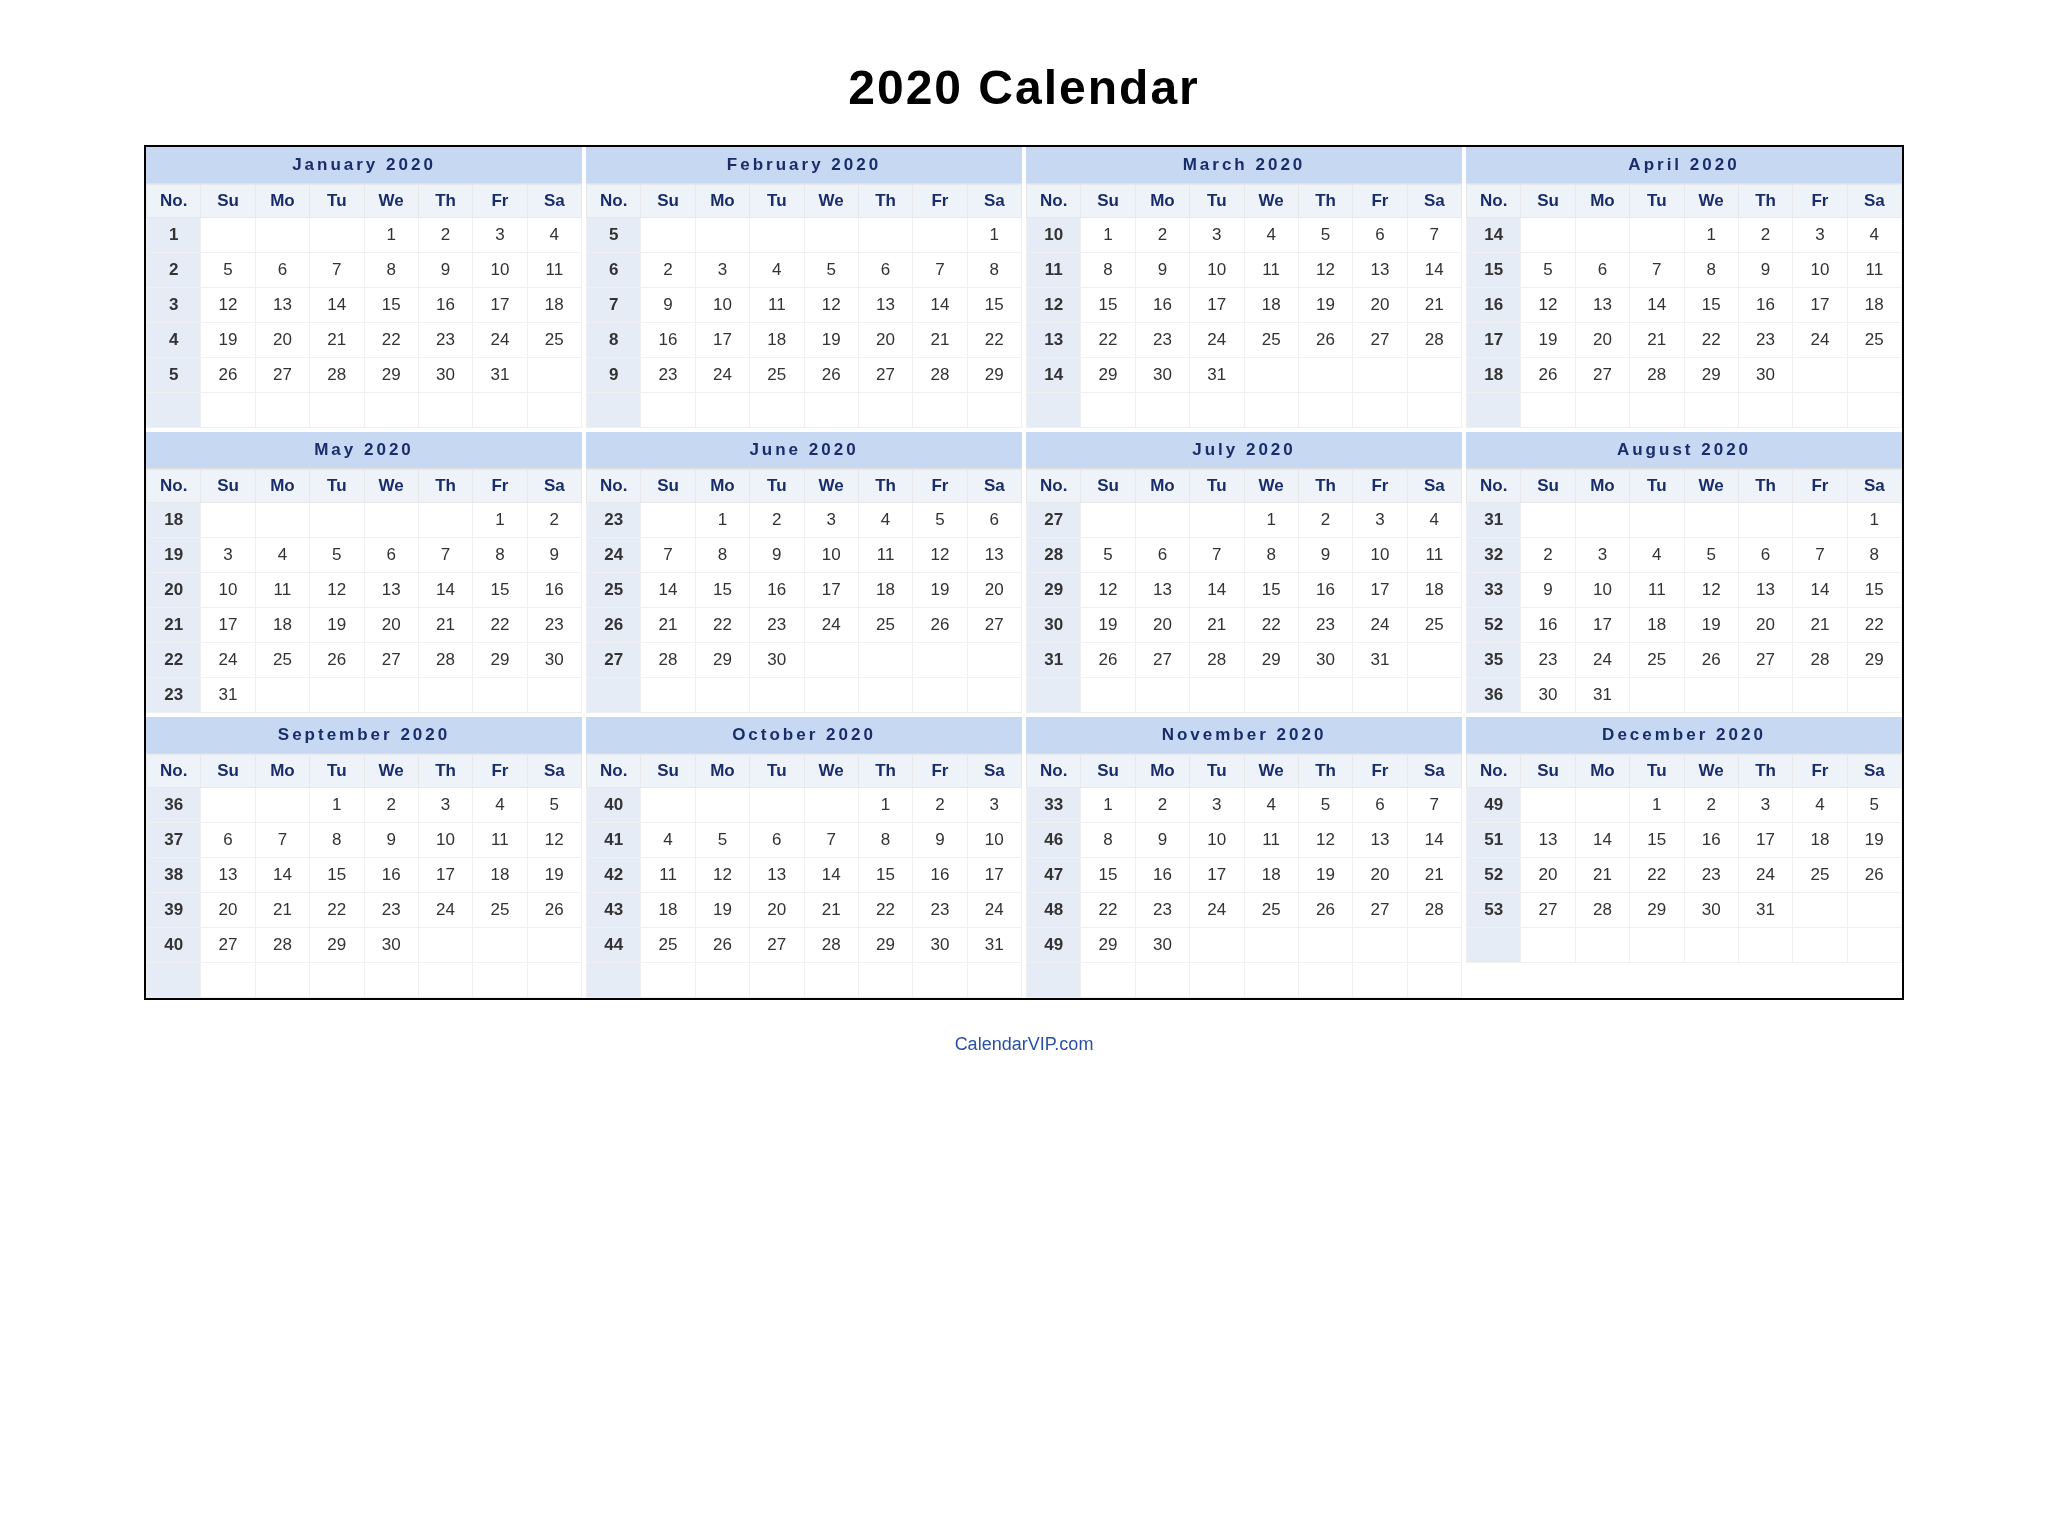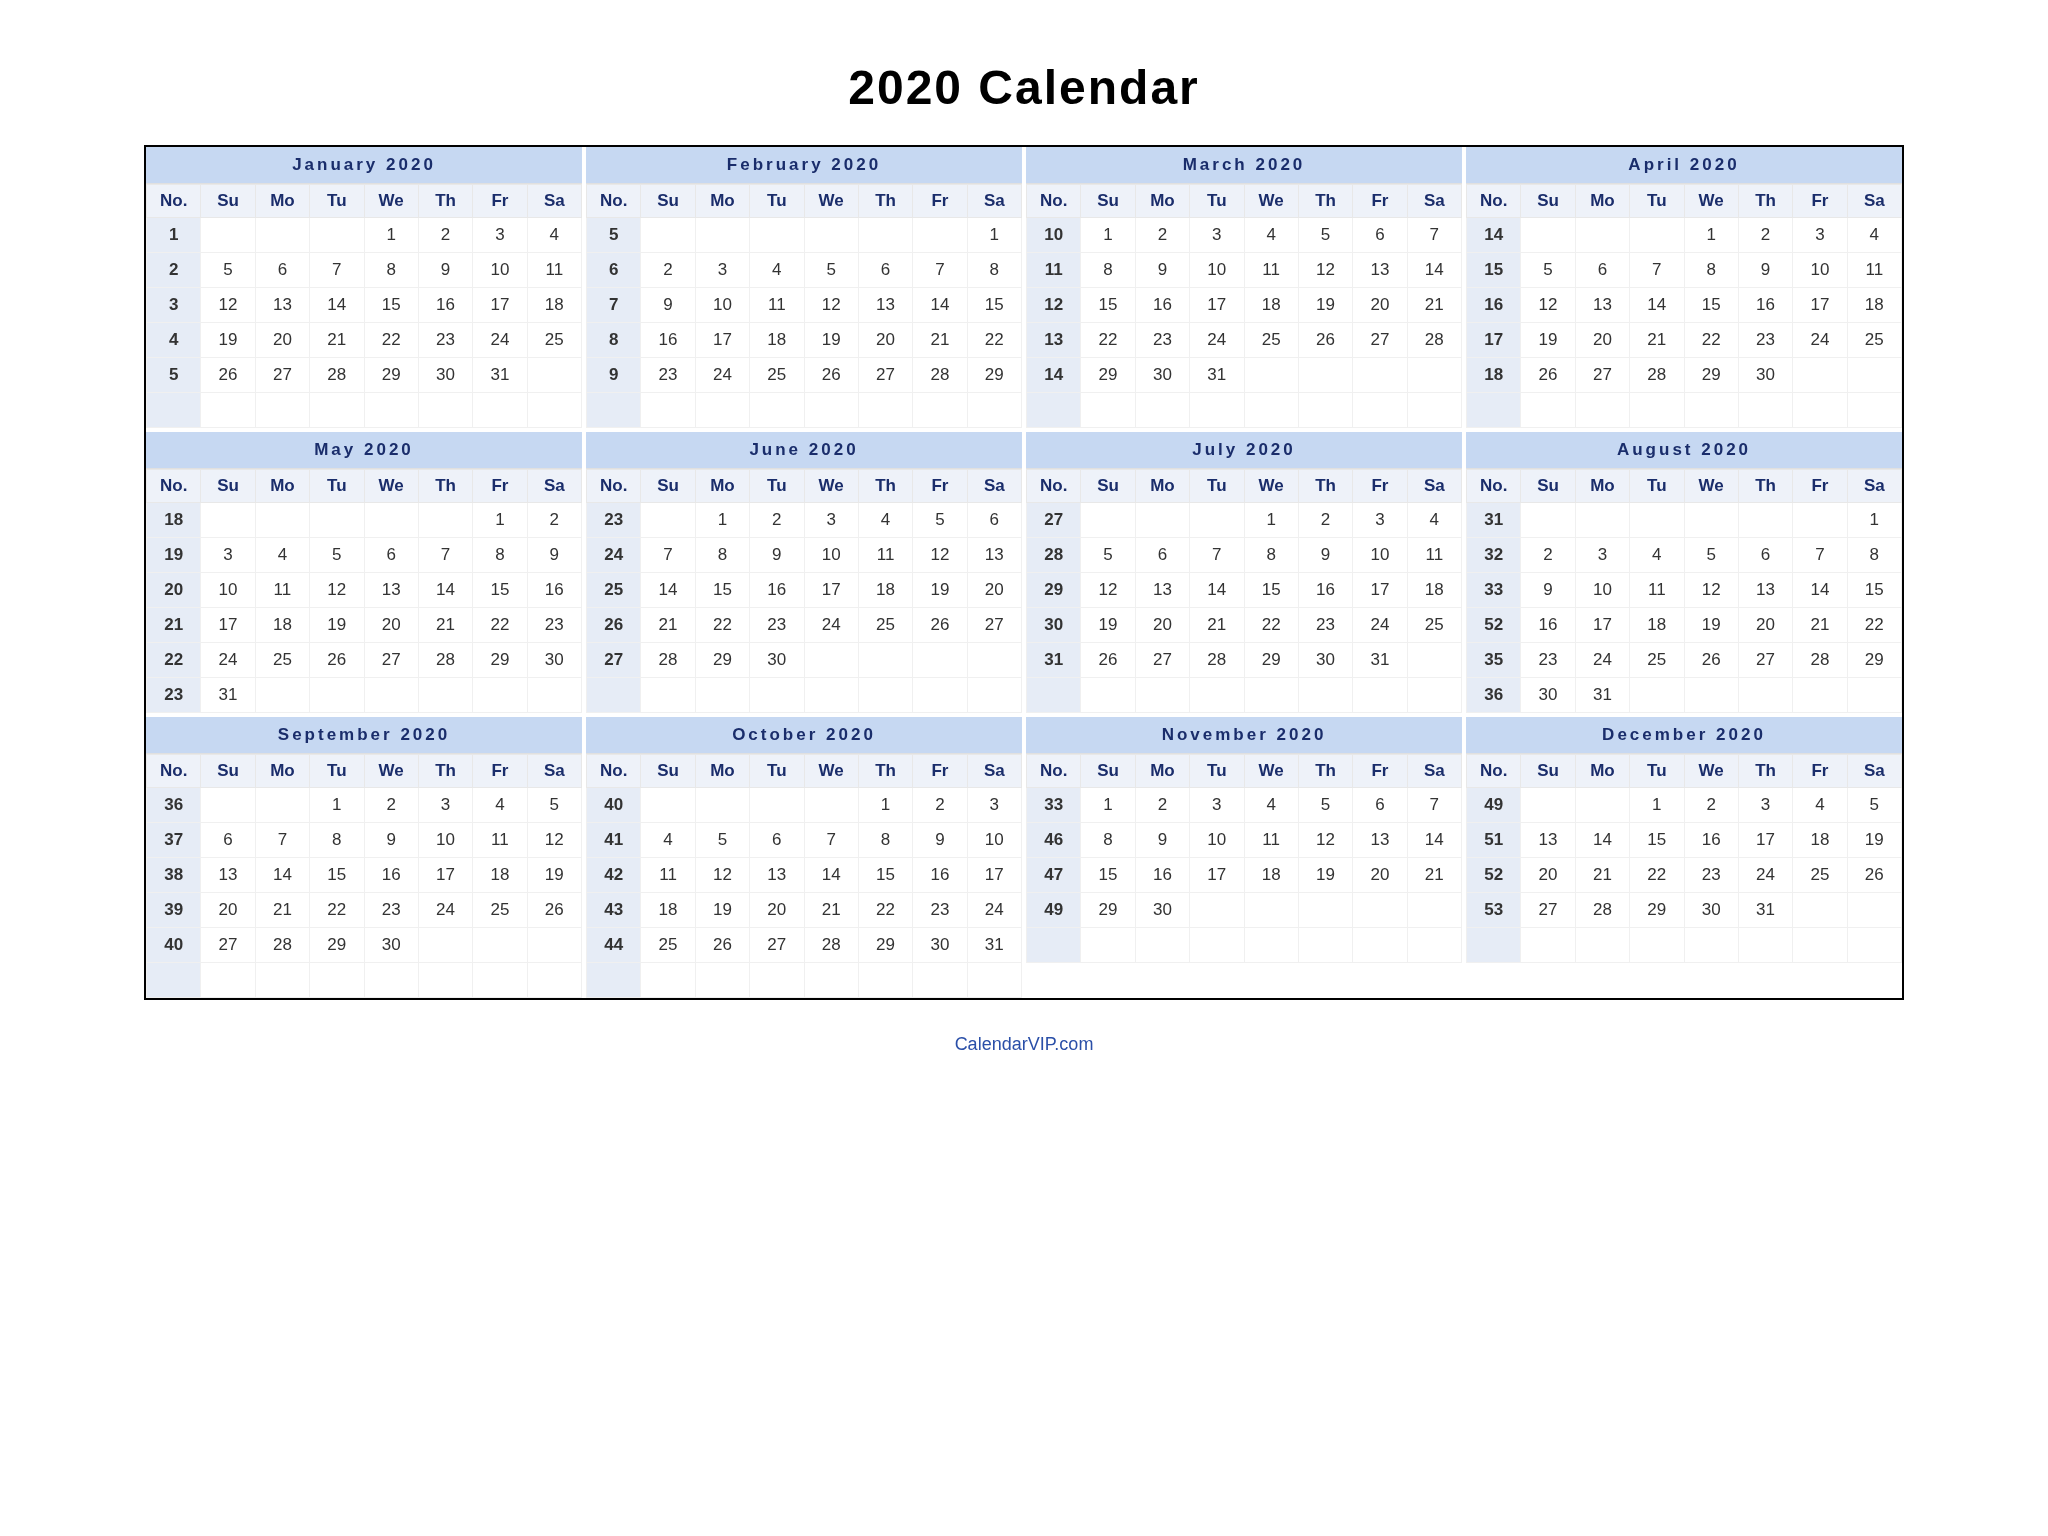--- a/index.html
+++ b/index.html
@@ -917,20 +917,30 @@
                 <td class="weeknum">47</td>
                 <td class="sun">15</td>
                 <td>16</td>
                 <td>17</td>
                 <td>18</td>
                 <td>19</td>
                 <td>20</td>
                 <td class="sat">21</td>
               </tr>
               <tr>
+                <td class="weeknum">48</td>
+                <td class="sun">22</td>
+                <td>23</td>
+                <td>24</td>
+                <td>25</td>
+                <td>26</td>
+                <td>27</td>
+                <td class="sat">28</td>
+              </tr>
+              <tr>
                 <td class="weeknum">49</td>
                 <td class="sun">29</td>
                 <td>30</td>
                 <td></td>
                 <td></td>
                 <td></td>
                 <td></td>
                 <td class="sat"></td>
               </tr>
               <tr>

